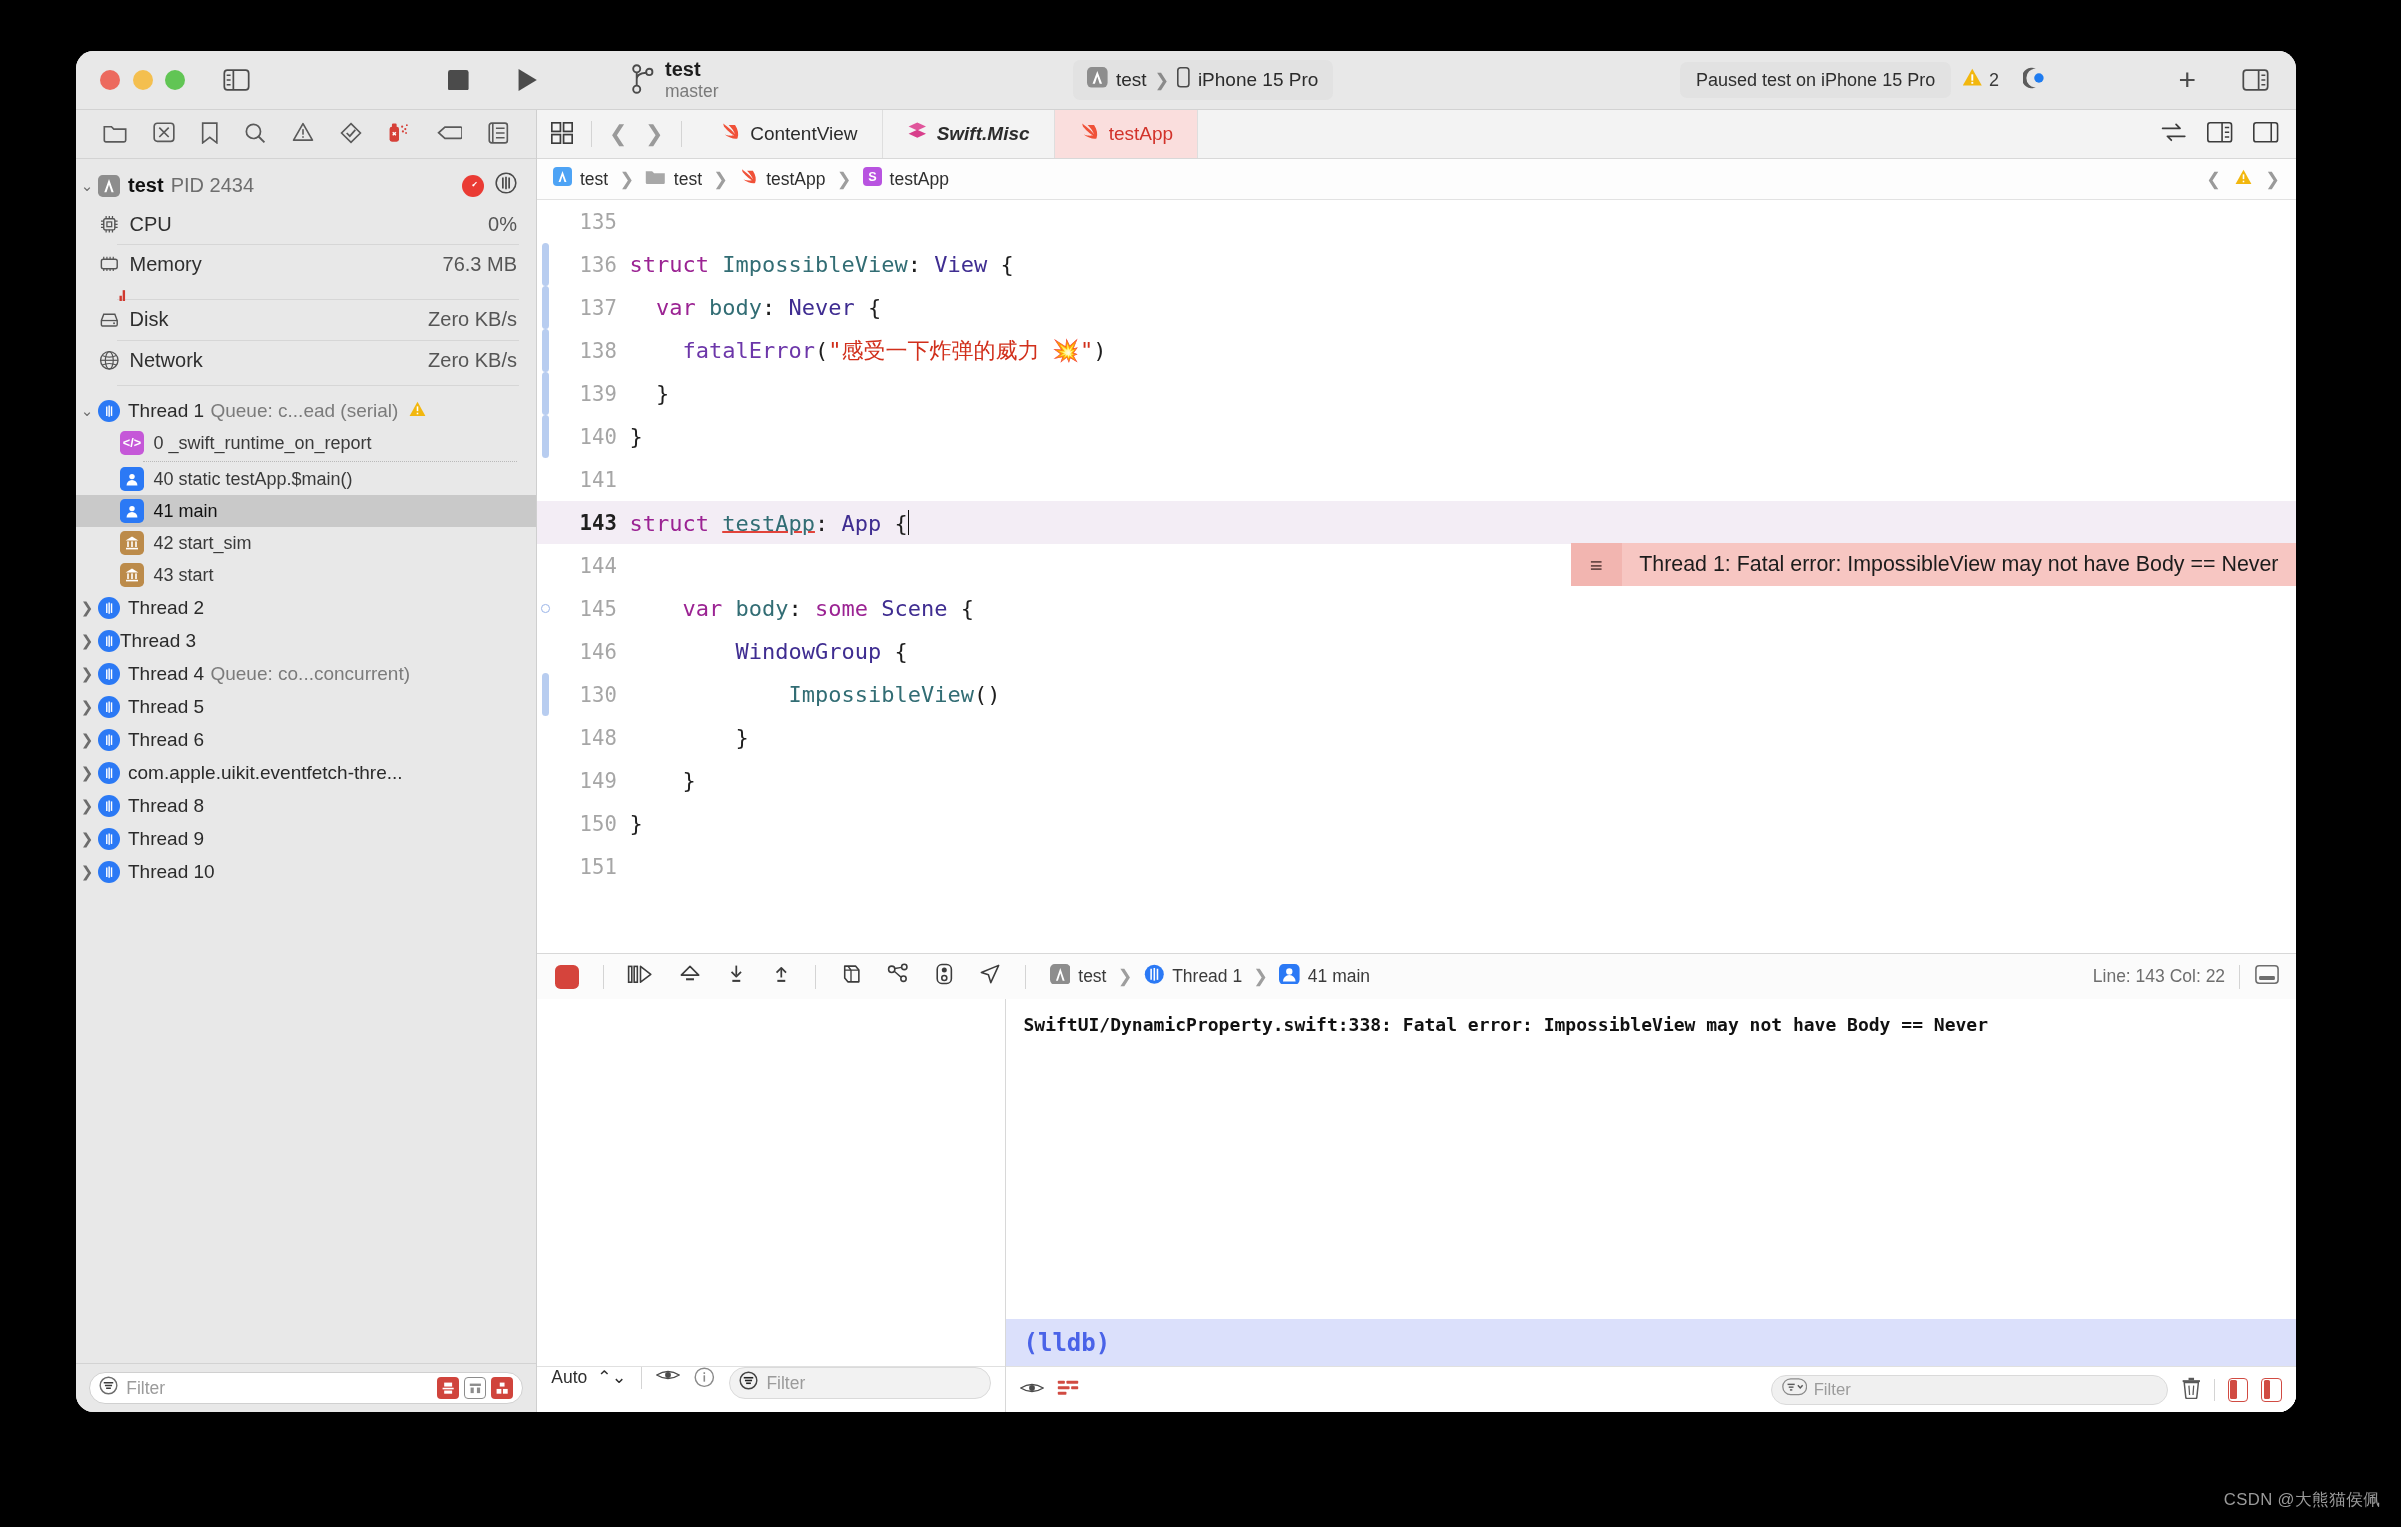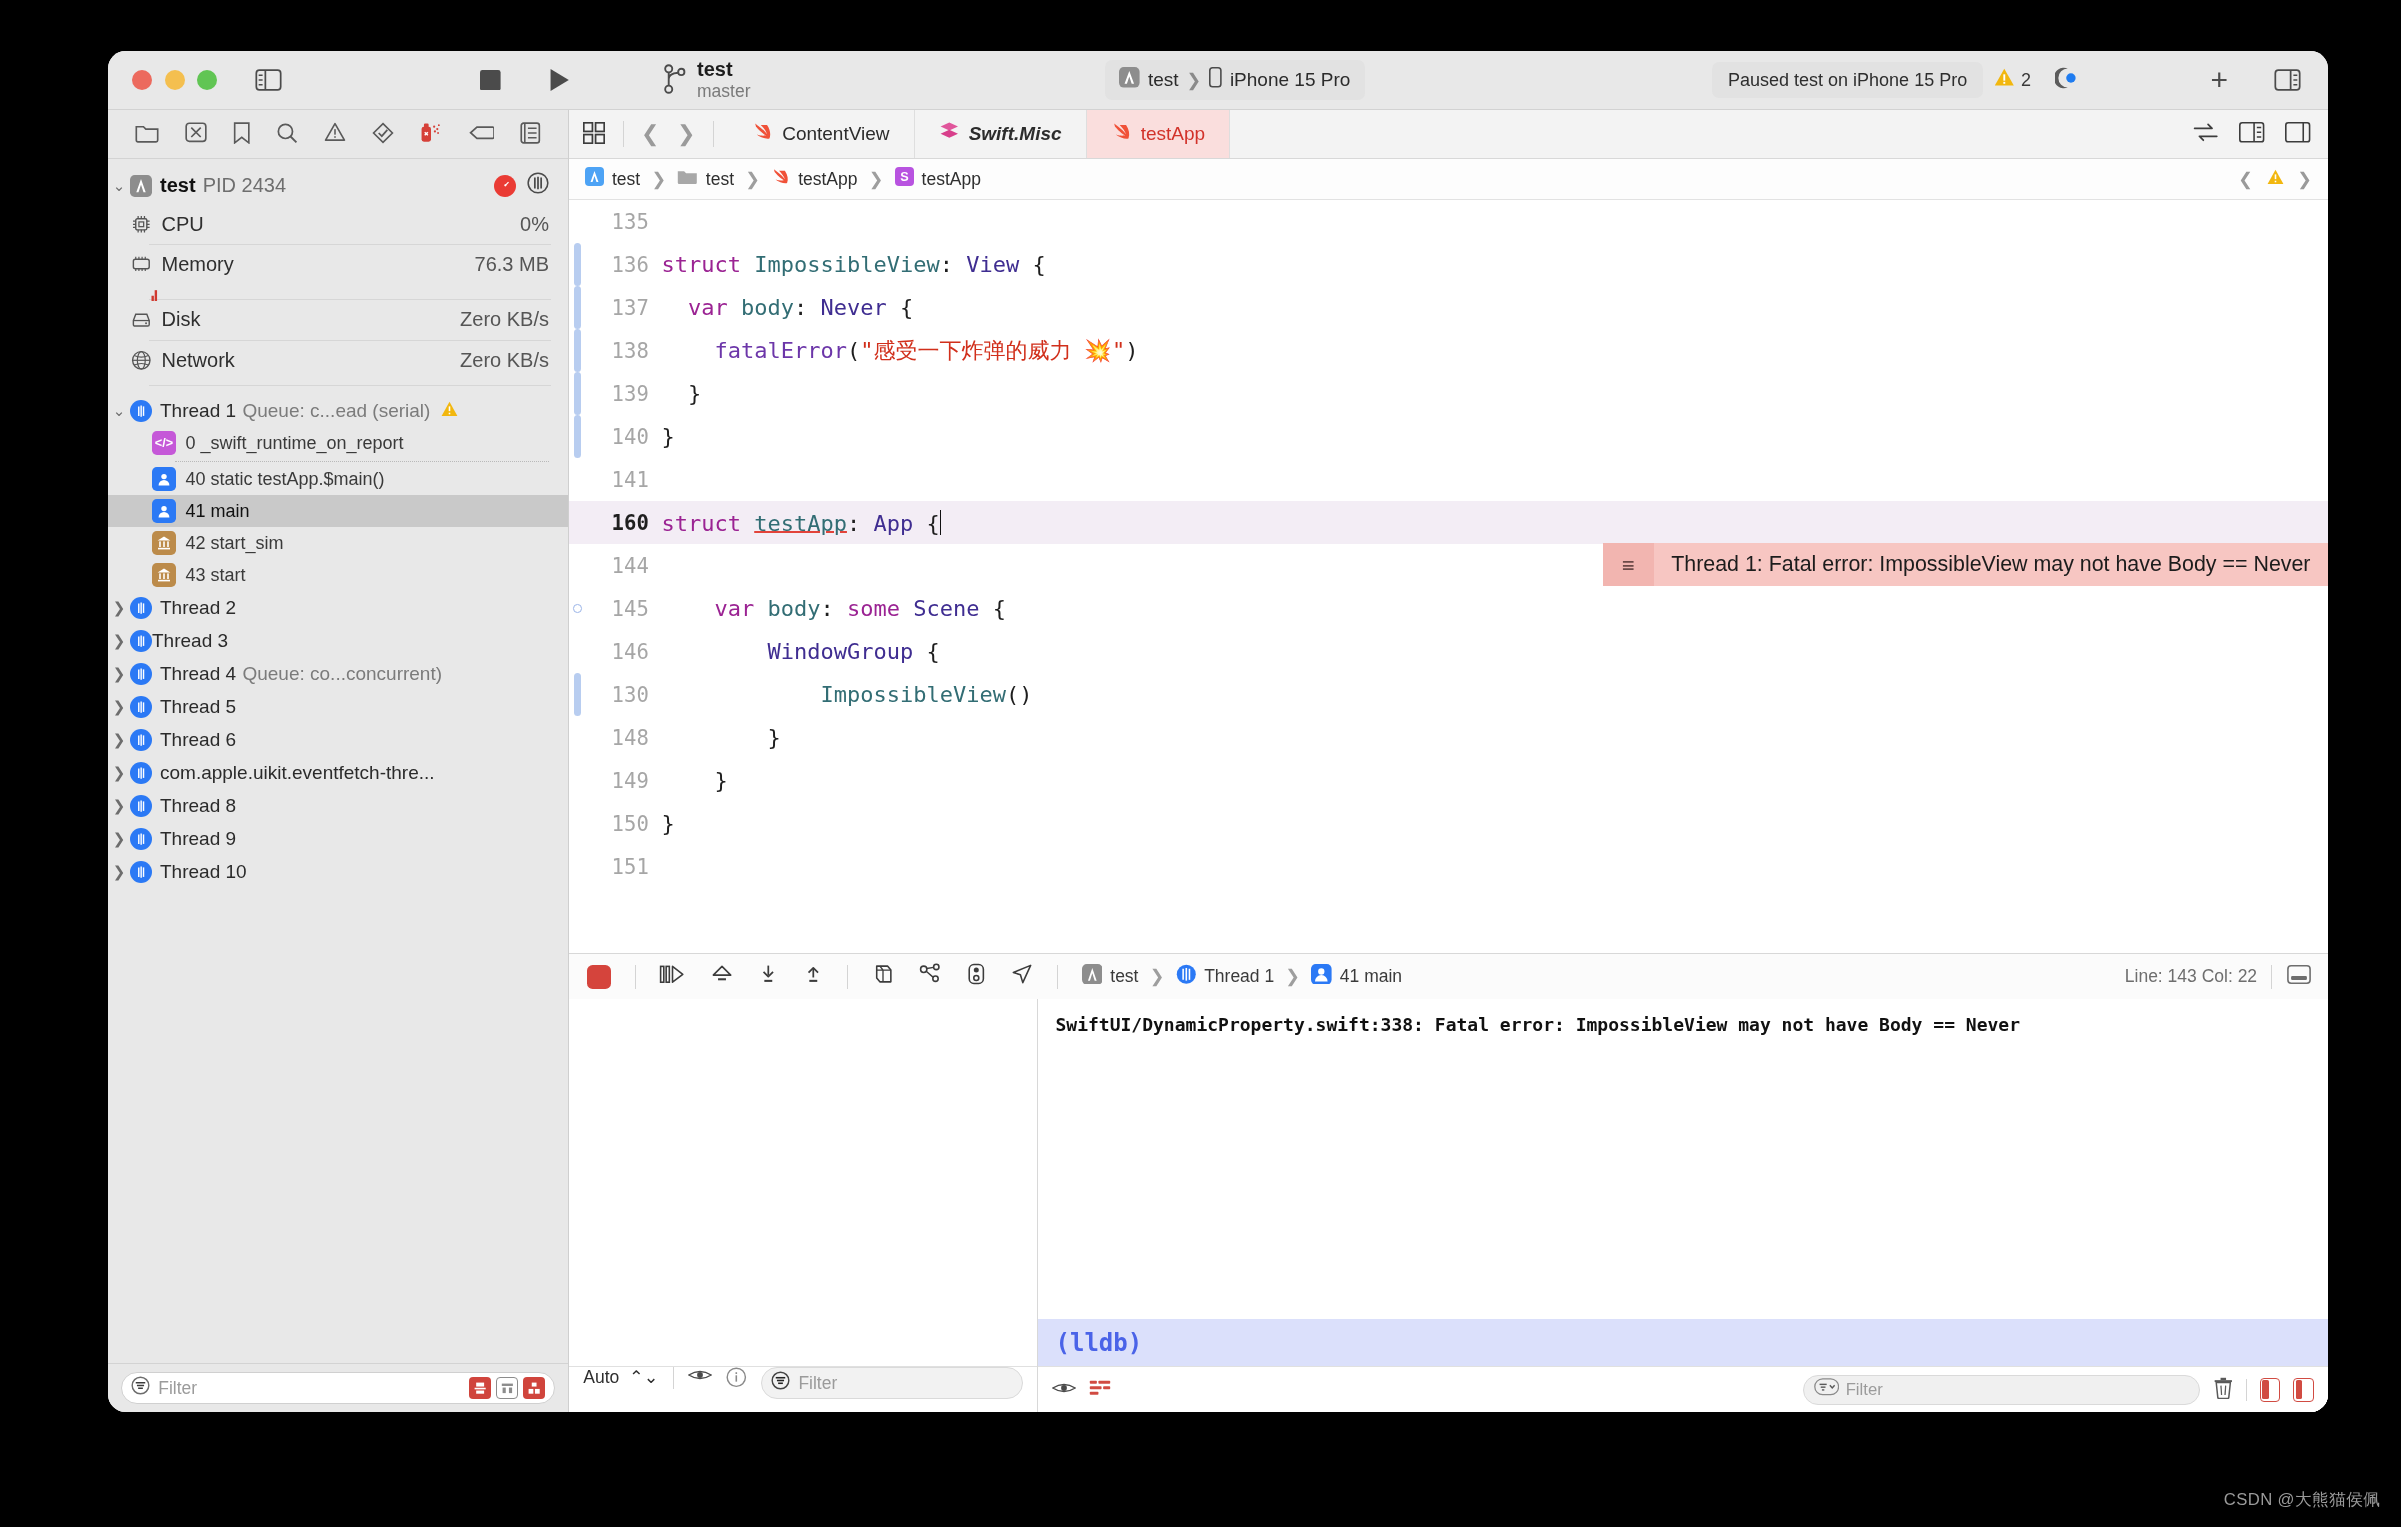--- a/index.html
+++ b/index.html
@@ -7,21 +7,21 @@
   body {
     background: #000;
     font-family: "Liberation Sans", sans-serif;
     overflow: hidden;
     position: relative;
   }
 
   
   #window {
     position: absolute;
-    left: 108px; top: 51px;
+    left: 76px; top: 51px;
     width: 2220px; height: 1361px;
     background: #ececec;
     border-radius: 17.5px;
     overflow: hidden;
     box-shadow: 0 17.5px 56px rgba(0,0,0,.55);
     display: flex;
     flex-direction: column;
   }
 
   
@@ -978,21 +978,21 @@
               <div class="lineno">140</div>
               <div class="code-text"><span class="plain">}</span></div>
             </div>
             <div class="code-line">
               <div class="gutter-mark"></div>
               <div class="lineno">141</div>
               <div class="code-text"></div>
             </div>
             <div class="code-line current">
               <div class="gutter-mark"></div>
-              <div class="lineno">160</div>
+              <div class="lineno">143</div>
               <div class="code-text"><span class="kw">struct </span><span class="ident-teal under-red">testApp</span><span class="plain">: </span><span class="type">App</span><span class="plain"> {</span><span class="caret"></span></div>
             </div>
             <div class="code-line">
               <div class="gutter-mark"></div>
               <div class="lineno">144</div>
               <div class="code-text"></div>
             </div>
             <div class="code-line">
               <div class="gutter-mark">
                 <div class="circ"></div>

